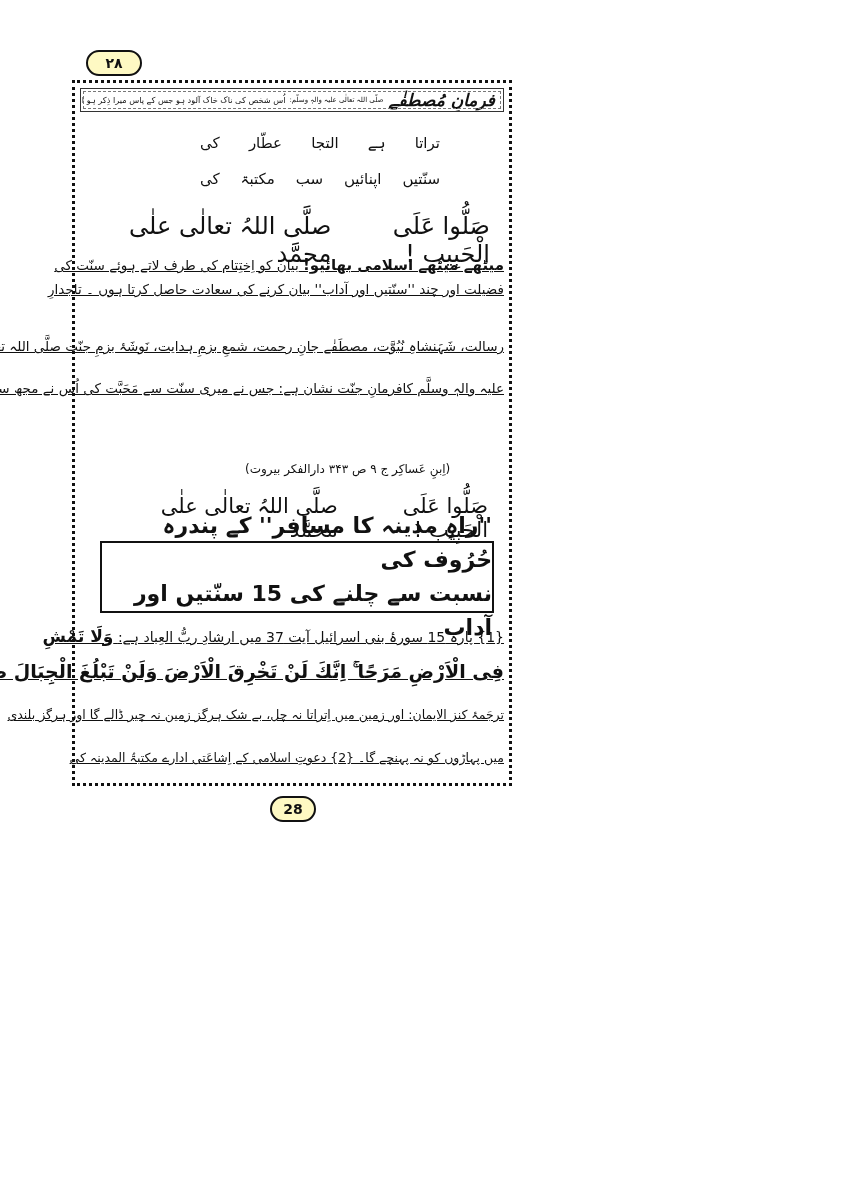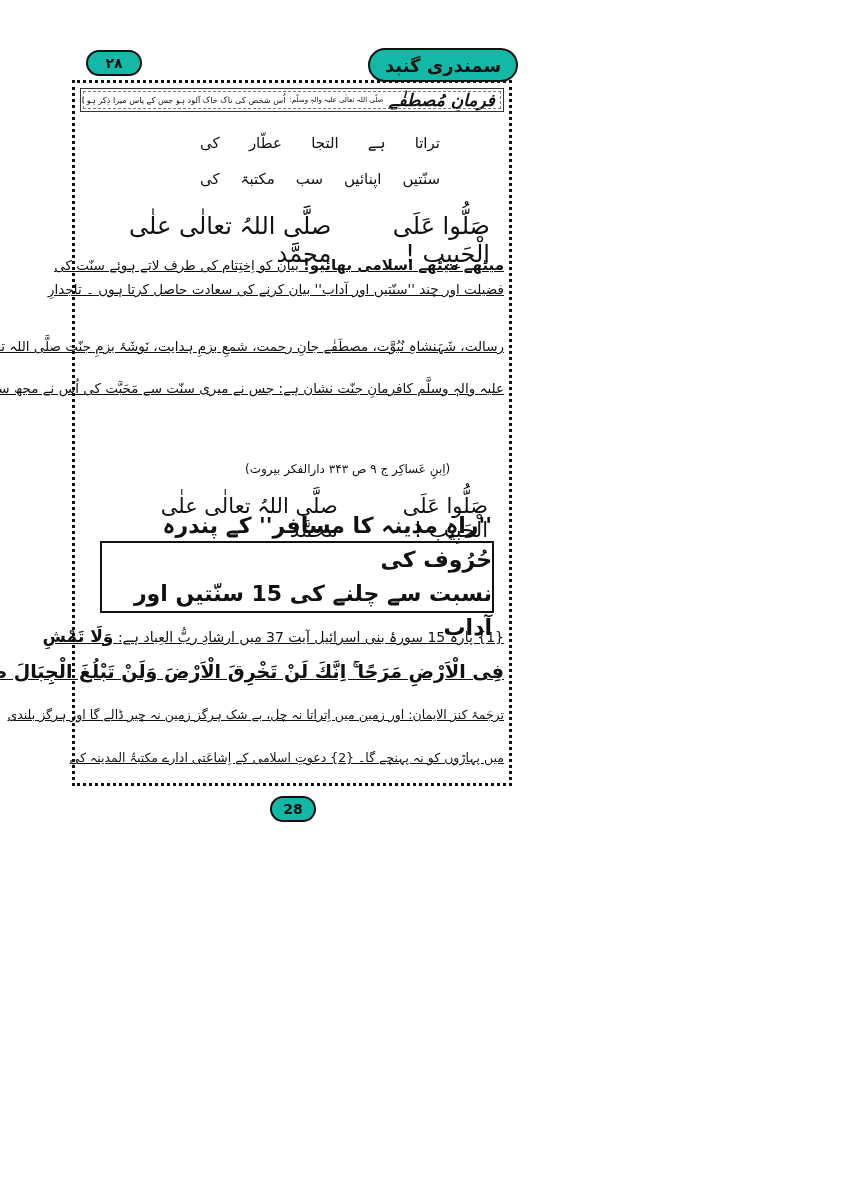--- a/index.html
+++ b/index.html
@@ -1,21 +1,21 @@
 <!DOCTYPE html>
 <html><head>
 <meta charset="utf-8">
 <style>
   html, body { margin: 0; padding: 0; background: #ffffff; }
   body { width: 841px; height: 1190px; position: relative; overflow: hidden;
          font-family: "DejaVu Sans", sans-serif; color: #111; }
   .page { position: absolute; left: 0; top: 0; width: 841px; height: 1190px; }
 
   
-  .pill { position: absolute; border: 2px solid #111; border-radius: 18px; background: #14b8a6;
+  .pill { position: absolute; border: 2px solid #111; border-radius: 18px; background: #fef9c3;
           display: flex; align-items: center; justify-content: center; font-weight: bold; }
   .pill-page { left: 86px; top: 50px; width: 52px; height: 22px; font-size: 14px; }
   .pill-title { left: 368px; top: 48px; width: 146px; height: 30px; font-size: 18px; }
 
   
   .frame { position: absolute; left: 72px; top: 80px; width: 440px; height: 706px;
            border: 3px dotted #111; box-sizing: border-box; }
 
   
   .banner { position: absolute; left: 80px; top: 88px; width: 424px; height: 24px;
@@ -53,21 +53,20 @@
   .trans { font-size: 12.5px; }
 
   .pill-footer { left: 270px; top: 796px; width: 42px; height: 22px; font-size: 14px; border-radius: 14px; }
 </style>
 </head>
 <body>
 
 <div class="page">
 
   <div class="pill pill-page">۲۸</div>
-  <div class="pill pill-title">سمندری گنبد</div>
 
   <div class="frame"></div>
 
   <div class="banner">
     <span class="lead">فرمانِ مُصطفٰے</span>
     <span class="salla">صلّی اللہ تعالٰی علیہ والہٖ وسلّم:</span>
     <span>اُس شخص کی ناک خاک آلود ہو جس کے پاس میرا ذِکر ہو اور وہ مجھ پر دُرُود ِپاک نہ پڑھے ۔ (حاکم)</span>
   </div>
 
   <div class="verse" style="top:134px;">

